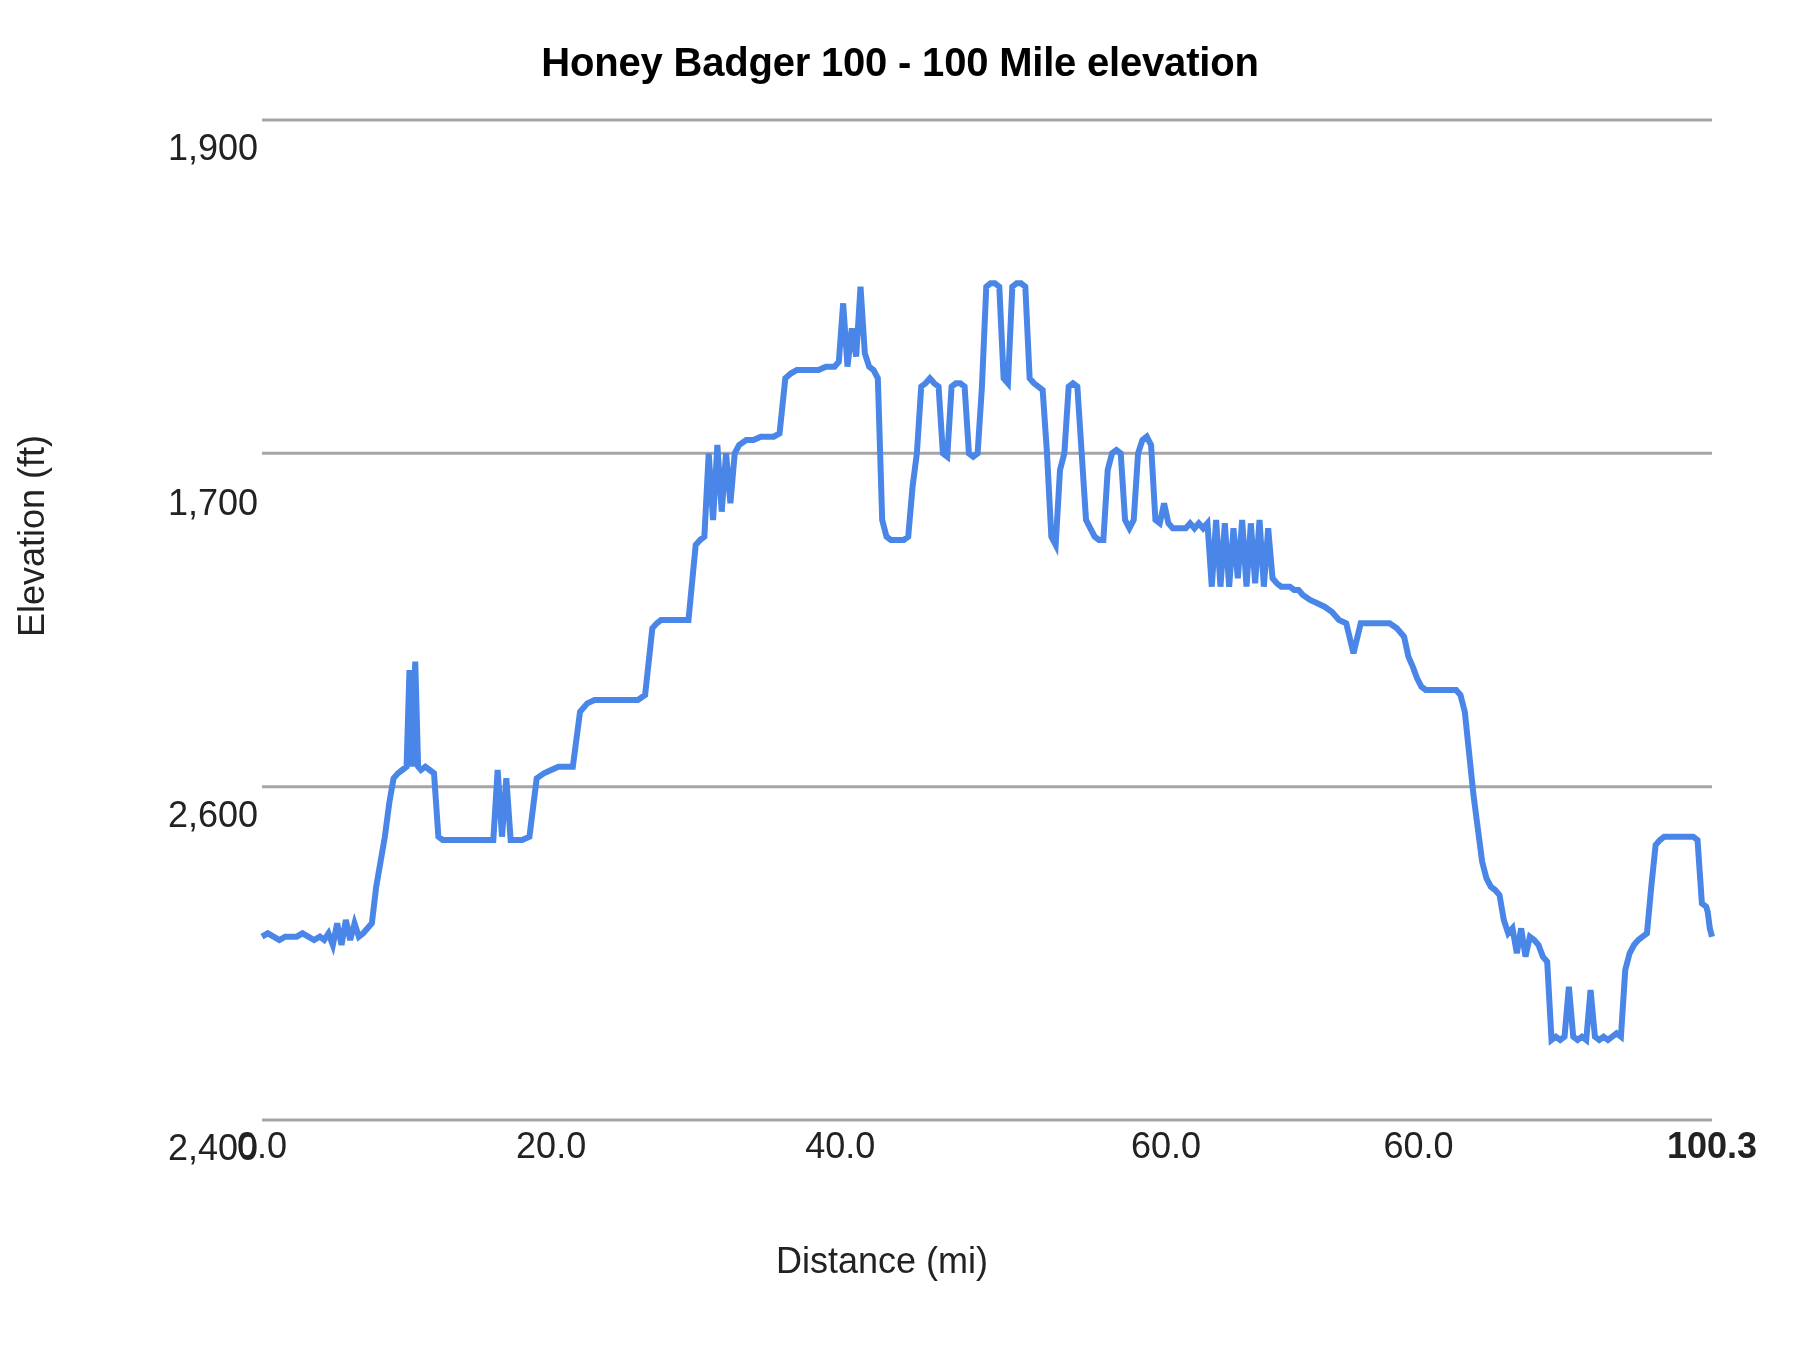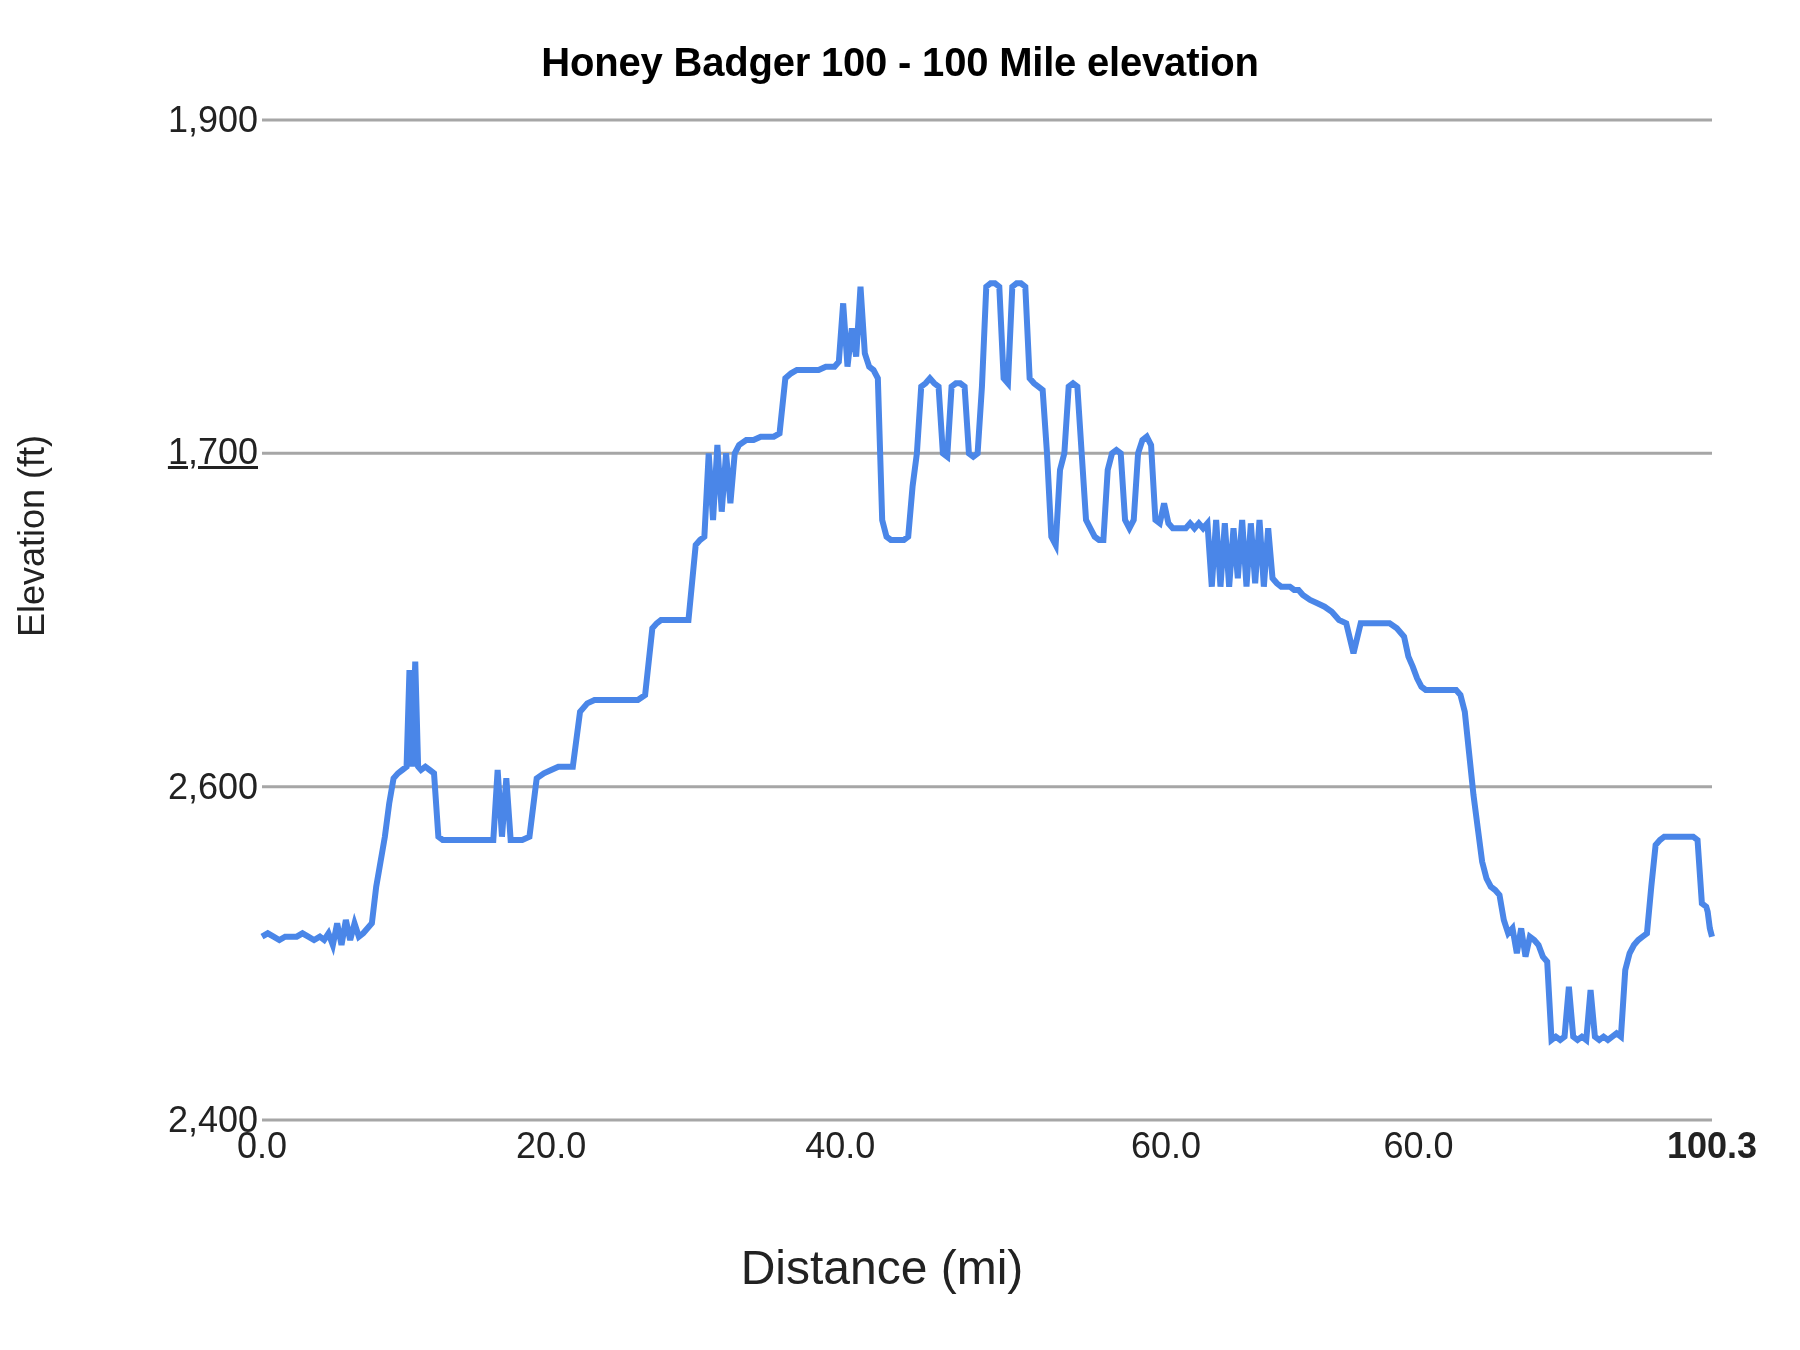--- a/index.html
+++ b/index.html
@@ -43,34 +43,35 @@
     transform: rotate(-90deg);
     transform-origin: center center;
     font-family: "Liberation Sans", sans-serif;
   }
   #x-axis-title {
     position: absolute;
     left: 262px;
     top: 1240px;
     width: 1240px;
     text-align: center;
-    font-size: 48px;
+    font-size: 36px;
     color: #222222;
     font-family: "Liberation Sans", sans-serif;
   }
   .y-tick-label {
     position: absolute;
     right: 0;
     width: 160px;
     text-align: right;
     font-size: 36px;
     color: #222222;
     transform: translateY(-50%);
     white-space: nowrap;
     font-family: "Liberation Sans", sans-serif;
+    margin-top: 28px;
   }
   #y-tick-layer {
     position: absolute;
     left: 0;
     top: 0;
     width: 258px;
     height: 1350px;
   }
   .x-tick-label {
     position: absolute;
@@ -105,21 +106,21 @@
 
   <div id="chart-title">Honey Badger 100 - 100 Mile elevation</div>
 
   <div id="y-axis-title">Elevation (ft)</div>
 
   <div id="x-axis-title">Distance (mi)</div>
 
   <div id="y-tick-layer">
       <div class="y-tick-label" style="top: 1120px;">2,400</div>
       <div class="y-tick-label" style="top: 786.667px;">2,600</div>
-      <div class="y-tick-label" style="top: 452px; text-decoration: underline;">1,700</div>
+      <div class="y-tick-label" style="top: 475px;">1,700</div>
       <div class="y-tick-label" style="top: 120px;">1,900</div>
     </div>
 
   <div id="x-tick-layer">
       <div class="x-tick-label" style="left: 262px;">0.0</div>
       <div class="x-tick-label" style="left: 551.133px;">20.0</div>
       <div class="x-tick-label" style="left: 840.265px;">40.0</div>
       <div class="x-tick-label" style="left: 1166px;">60.0</div>
       <div class="x-tick-label" style="left: 1418.53px;">60.0</div>
       <div class="x-tick-label bold" style="left: 1712px;">100.3</div>

